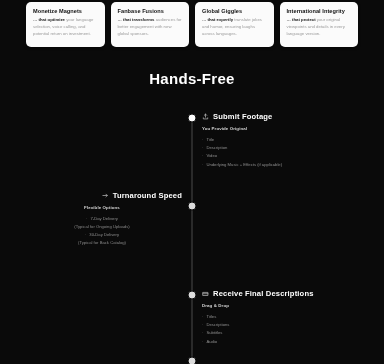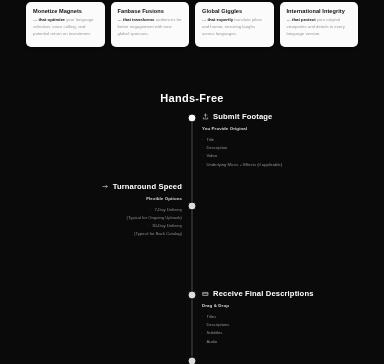--- a/index.html
+++ b/index.html
@@ -38,24 +38,24 @@
   }
   .card-body {
     font-size:4.3px;
     line-height:1.62;
     color:#9a9a9a;
   }
   .card-body b { color:#1b1b1b; font-weight:bold; }
 
   
   .section-heading {
-    position:absolute; top:92px; left:0; width:384px;
+    position:absolute; top:70px; left:0; width:384px;
     text-align:center;
     color:#ffffff;
-    font-size:11px;
+    font-size:15px;
     font-weight:bold;
     letter-spacing:.3px;
   }
 
   
   .timeline { position:absolute; top:108px; left:0; width:384px; height:256px; }
   .spine {
     position:absolute;
     left:192px; top:6px; width:1px; height:250px;
     background:#4a4a4a;
@@ -166,21 +166,21 @@
       </div>
       <div class="entry-sub">You Provide Original</div>
       <ul class="entry-list">
         <li>Title</li>
         <li>Description</li>
         <li>Video</li>
         <li>Underlying Music + Effects (if applicable)</li>
       </ul>
     </div>
 
-    <div class="entry left" style="top:74px;">
+    <div class="entry left" style="top:83px;text-align:center;">
       <div class="entry-head">
         <span class="head-icon">
           <svg viewBox="0 0 16 16" fill="none" stroke="#e8e8e8" stroke-width="1.6" stroke-linecap="round" stroke-linejoin="round">
             <path d="M2 8h10"></path>
               <path d="M9 5l3 3-3 3"></path>
           </svg>
         </span>
         <span>Turnaround Speed</span>
       </div>
       <div class="entry-sub">Flexible Options</div>

